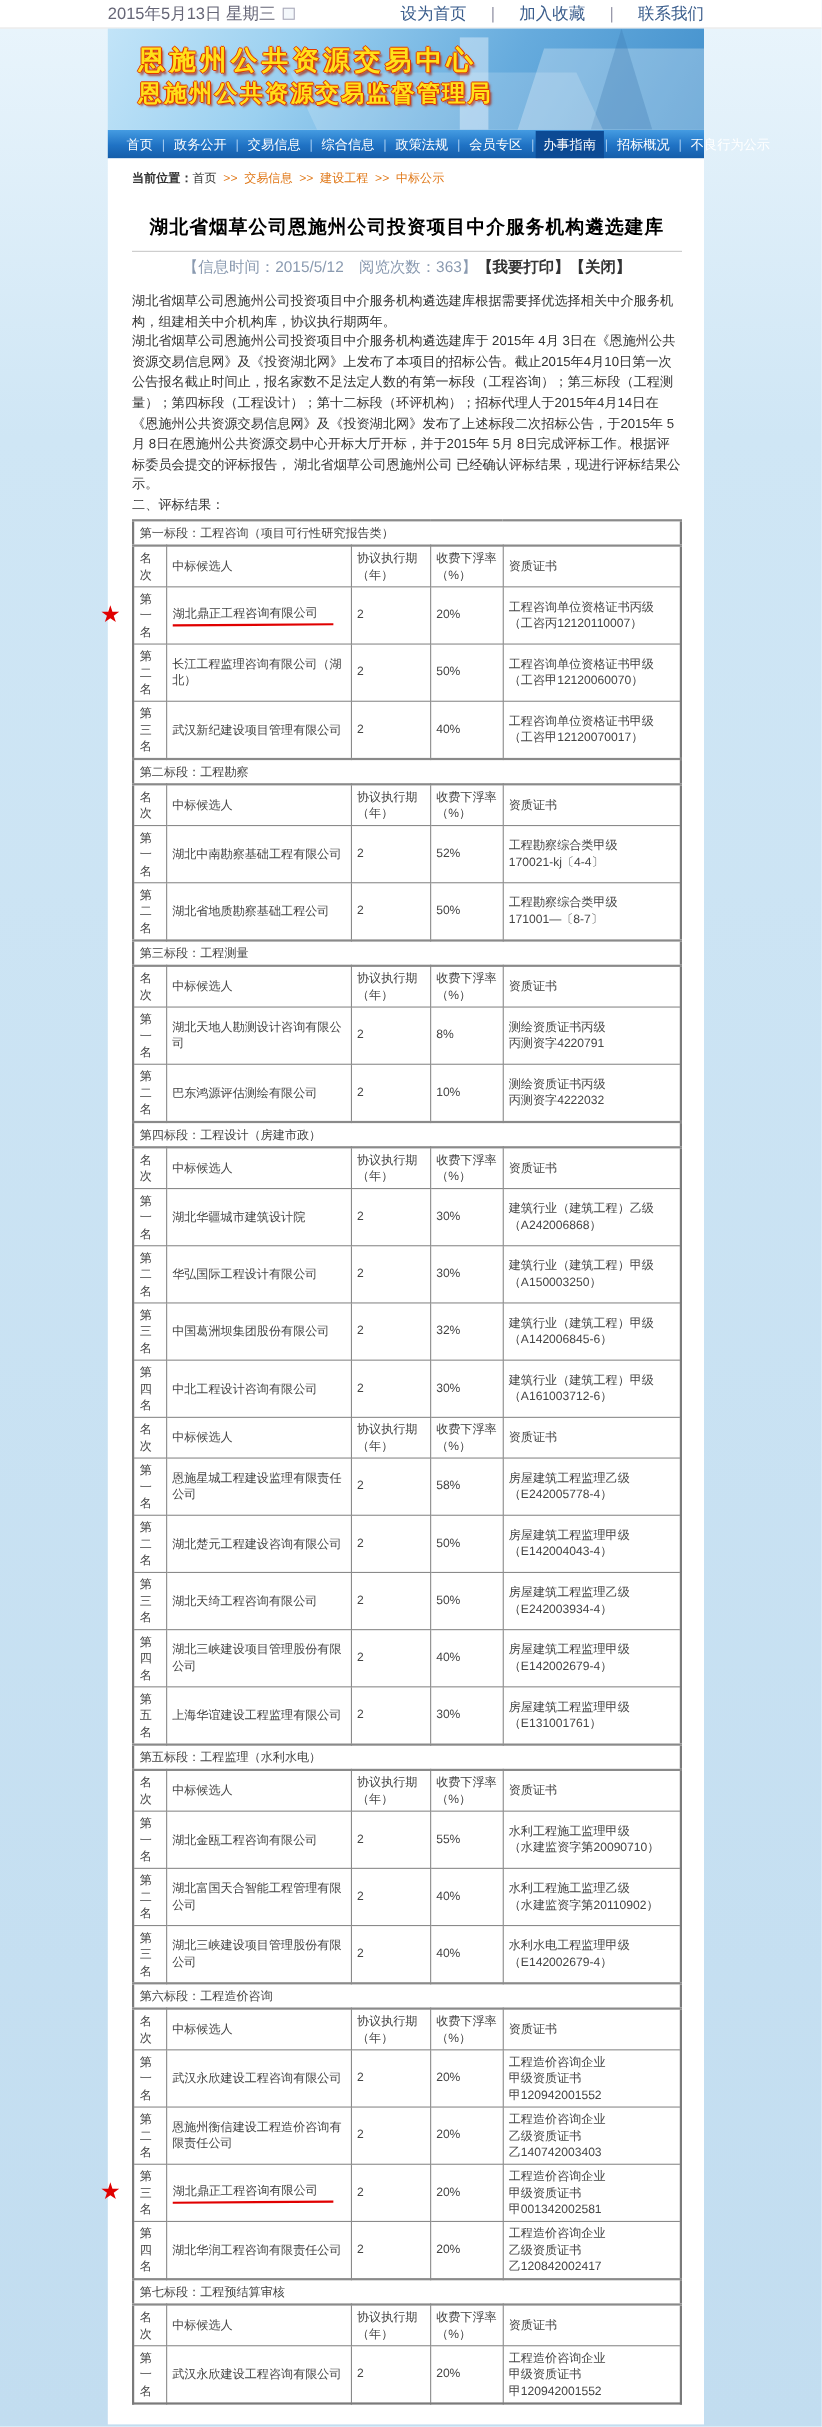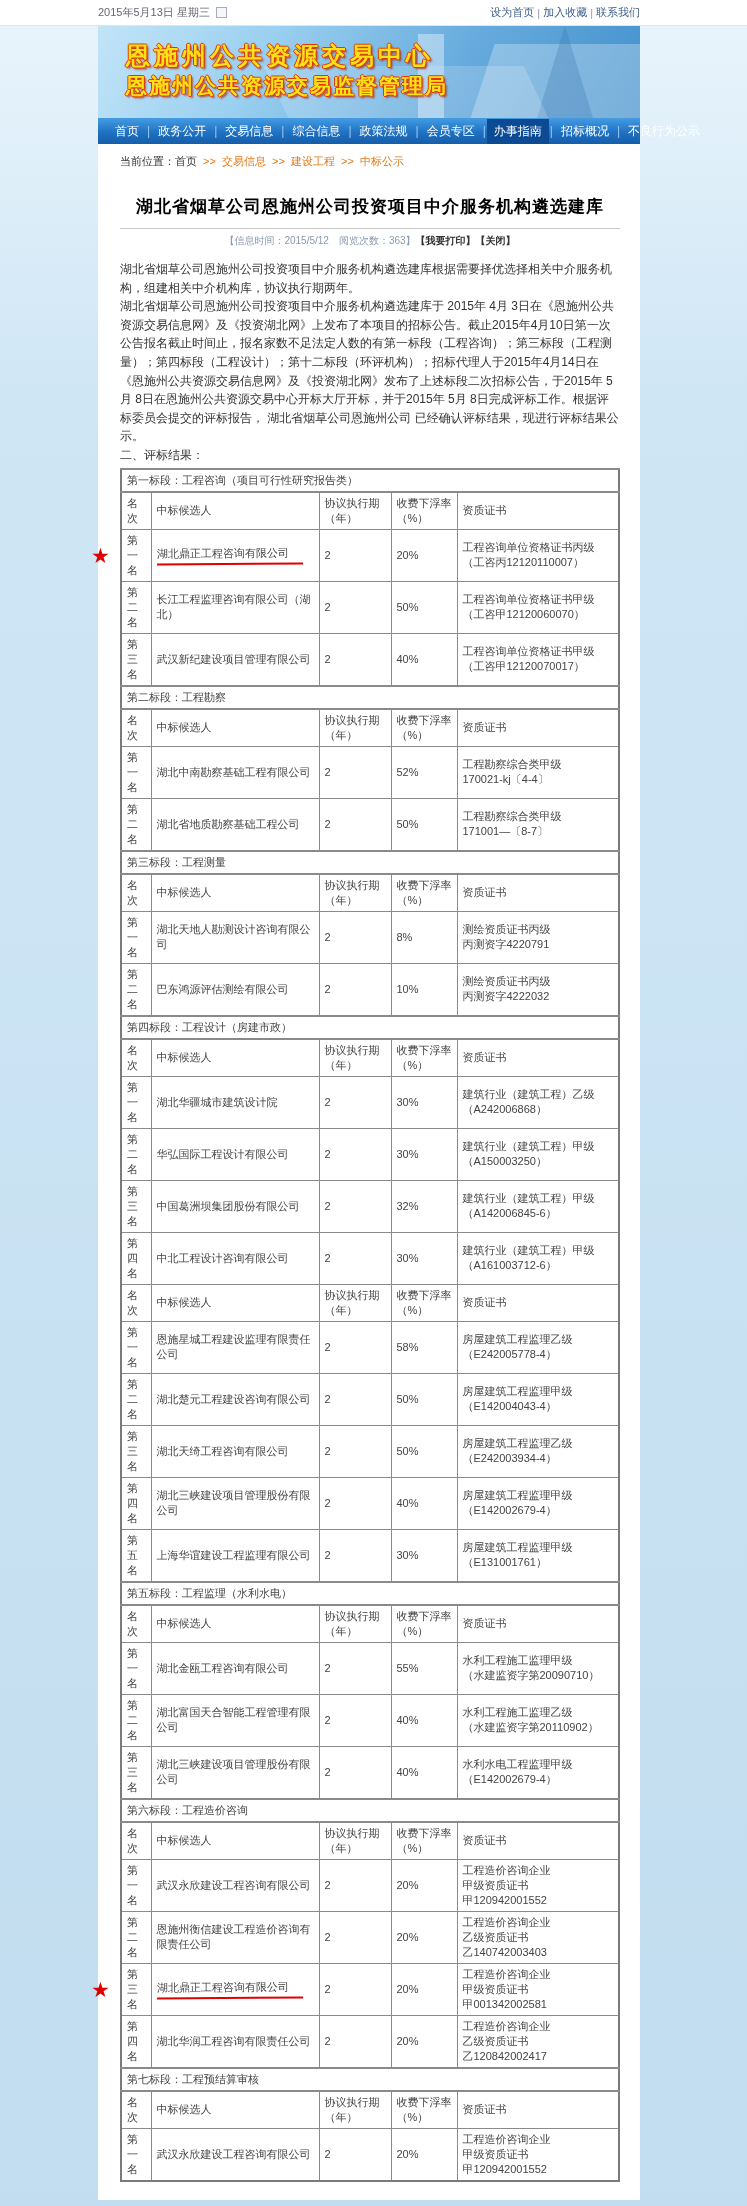--- a/index.html
+++ b/index.html
@@ -4,24 +4,24 @@
 <style>
   * { box-sizing: border-box; }
   html,body { margin:0; padding:0; }
   body {
     width:747px; min-height:2206px;
     background: linear-gradient(180deg,#eaf5fc 0%, #cfe6f5 18%, #c2ddf0 100%);
     font-family:"Liberation Sans","DejaVu Sans",sans-serif;
   }
   
   .topbar { height:26px; background:#ffffff; border-bottom:1px solid #e4e4e4; }
-  .topbar-inner { margin-left:98px; width:542px; height:100%; display:flex; align-items:center; justify-content:space-between; font-size:11px; color:#556; }
+  .topbar-inner { margin-left:98px; width:542px; height:100%; display:flex; align-items:center; justify-content:space-between; font-size:15px; color:#556; }
   .topbar-date { display:flex; align-items:center; gap:6px; color:#667; }
   .cal-box { width:11px; height:11px; border:1px solid #aab; background:#f4f8fb; display:inline-block; }
-  .toplinks { display:flex; gap:3px; align-items:center; color:#3a5d8c; }
+  .toplinks { display:flex; gap:22px; align-items:center; color:#3a5d8c; }
   .toplinks .tsep { color:#99a; }
   .toplink { cursor:pointer; }
   
   .container { margin-left:98px; width:542px; }
   .banner { height:92px; position:relative; overflow:hidden;
     background: linear-gradient(120deg,#c2e4f8 0%,#9bd0f0 30%,#66abdd 65%,#4290cc 100%); }
   .banner .shape1 { position:absolute; right:-20px; top:18px; width:180px; height:90px; background:rgba(255,255,255,.28); transform:skewX(-18deg); }
   .banner .shape2 { position:absolute; right:40px; top:0; width:70px; height:92px; background:rgba(60,120,175,.30); clip-path:polygon(50% 0,90% 100%,10% 100%); }
   .banner .shape3 { position:absolute; left:180px; top:40px; width:260px; height:60px; background:rgba(255,255,255,.18); transform:skewX(25deg); }
   .banner .shape4 { position:absolute; left:320px; top:8px; width:26px; height:84px; background:rgba(235,245,252,.45); }
@@ -31,26 +31,26 @@
   .banner-line1 { font-size:21px; }
   .banner-line2 { font-size:24px; letter-spacing:4px; }
   
   .nav { height:26px; background:linear-gradient(180deg,#459ce2 0%,#1f72c4 55%,#155da9 100%); display:flex; align-items:center; padding:0 10px; font-size:12px; color:#fff; }
   .nav-item { padding:4px 7px; cursor:pointer; white-space:nowrap; }
   .nav-item.active { background:#0c4a94; }
   .nav-sep { color:#9cc6ee; margin:0 1px; }
   
   .content { background:#ffffff; padding:6px 20px 16px 22px; position:relative; }
   .breadcrumb { font-size:11px; color:#333; padding:4px 0 10px; }
-  .breadcrumb .bc-label { font-weight:normal; }
+  .breadcrumb .bc-label { font-weight:bold; }
   .bc-link { color:#e07818; cursor:pointer; }
   .bc-sep { color:#e07818; margin:0 3px; }
   .article-title { text-align:center; font-size:17px; font-weight:bold; color:#000; margin:16px 0 10px; letter-spacing:1px; }
   .title-rule { border-top:1px solid #c9c9c9; margin:10px 0 5px; }
-  .meta { text-align:center; font-size:10px; color:#8a9ab0; margin-bottom:12px; }
+  .meta { text-align:center; font-size:14px; color:#8a9ab0; margin-bottom:12px; }
   .meta .meta-action { color:#333; font-weight:bold; cursor:pointer; }
   .para { font-size:12px; color:#333; line-height:1.55; }
   
   .bigtable { width:100%; border-collapse:collapse; border:2px solid #7a7a7a; margin:3px 0 2px; }
   .bigtable td, .bigtable th { border:1px solid #8a8a8a; font-size:11px; font-weight:normal; color:#444; padding:3px 5px; text-align:left; vertical-align:middle; white-space:pre-line; }
   .bigtable .section-row td { padding:3px 5px; color:#444; border-bottom:2px solid #8a8a8a; border-top:2px solid #8a8a8a; }
   .bigtable .head-row th { height:34px; }
   .rankcell { position:relative; }
   .star { position:absolute; left:-31px; top:50%; transform:translateY(-50%); color:#e00000; font-size:21px; line-height:1; }
   .redline { display:inline-block; border-bottom:2px solid #e00000; padding:0 14px 2px 0; transform:rotate(-.4deg); }

